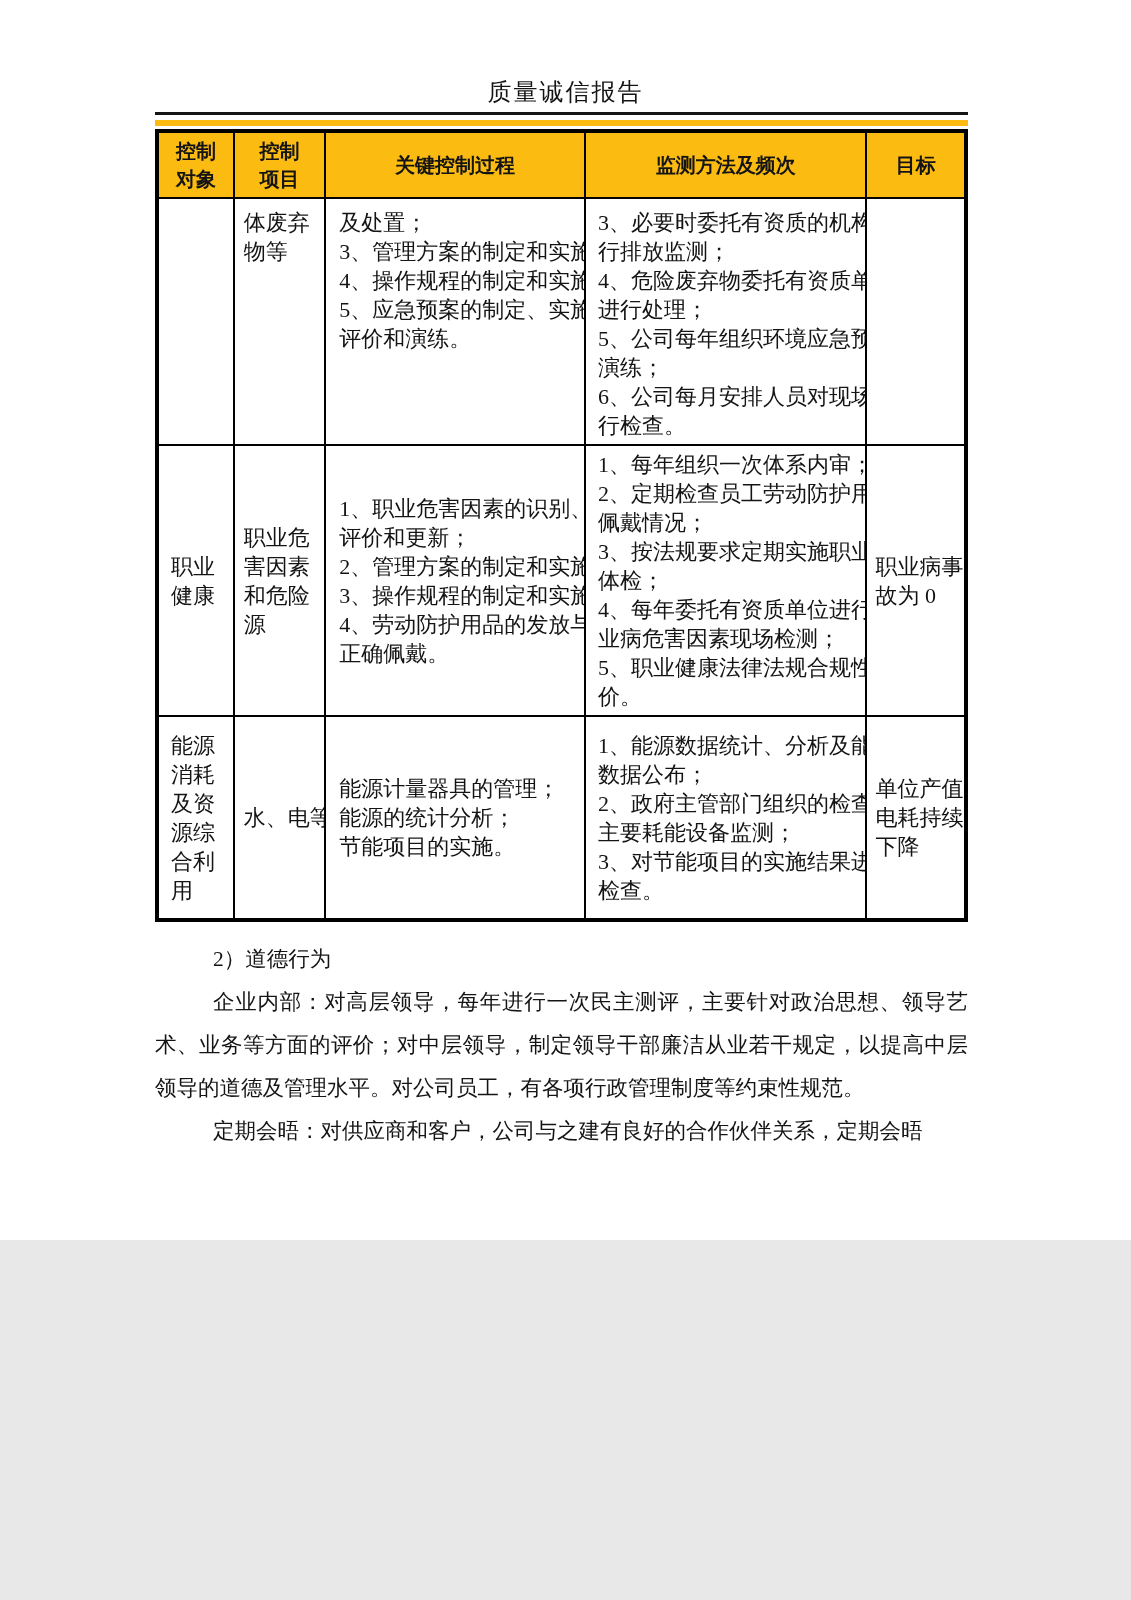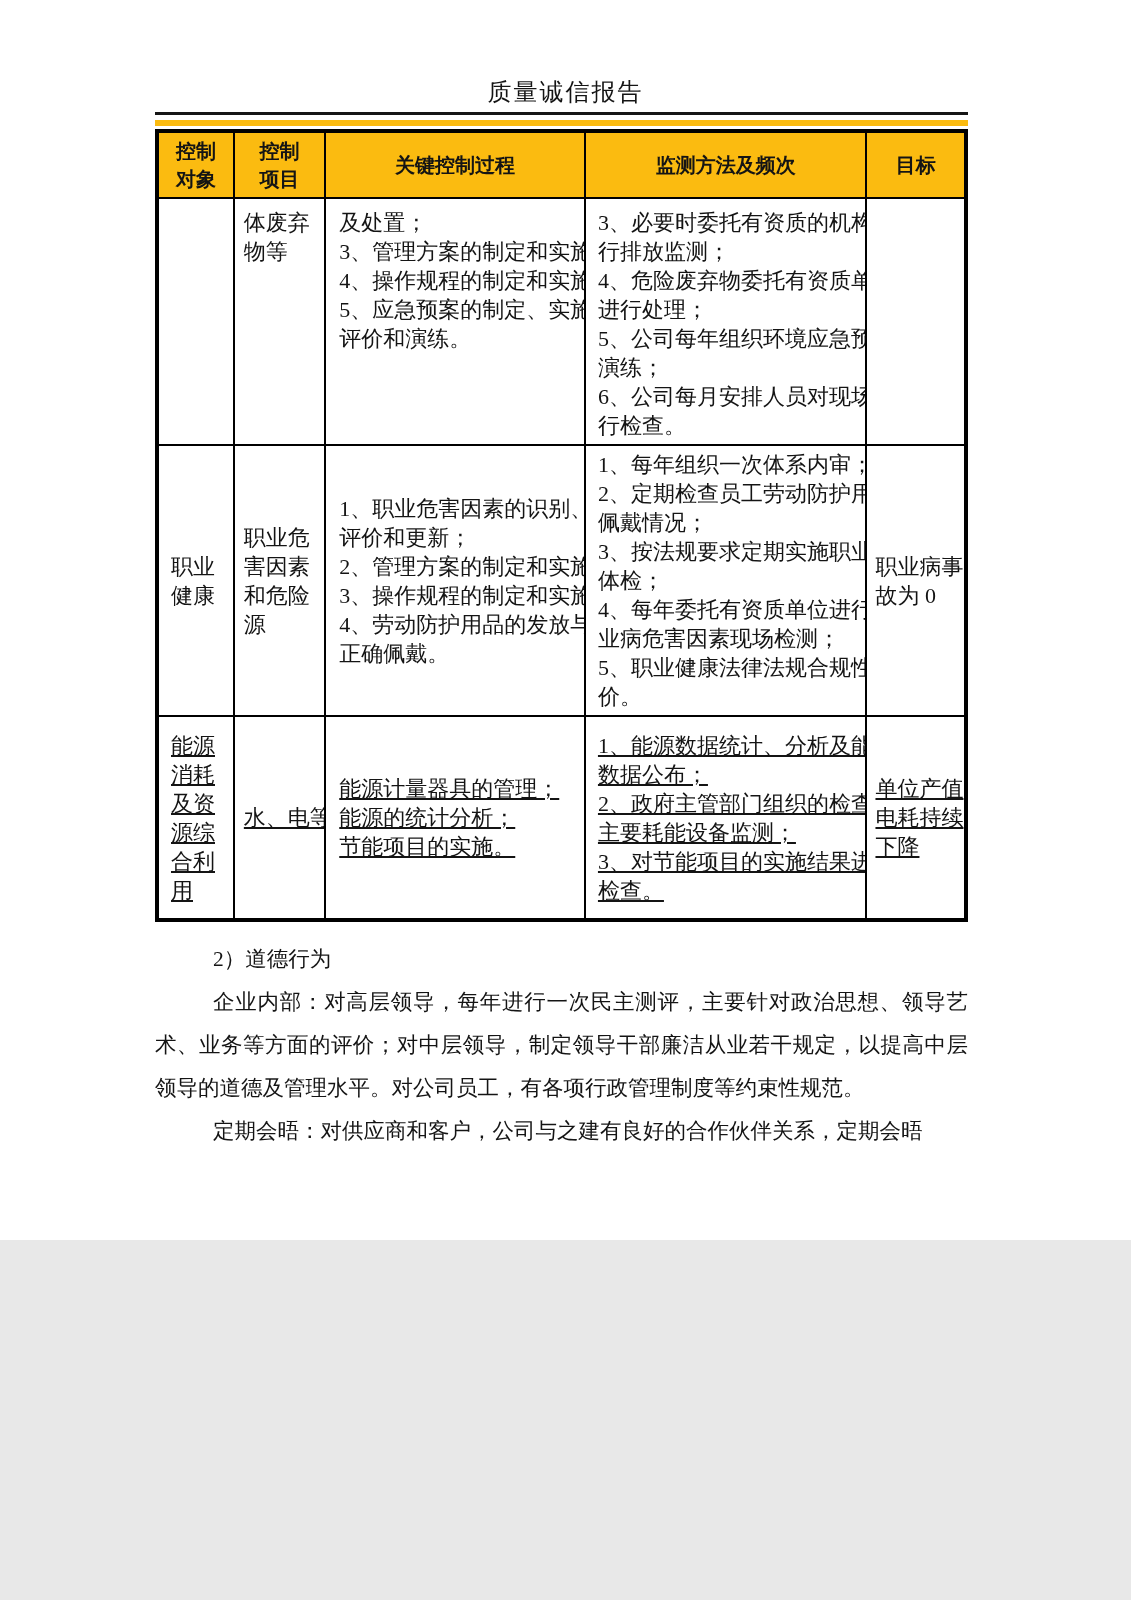--- a/index.html
+++ b/index.html
@@ -67,21 +67,21 @@
     vertical-align: middle;
     padding: 4px 4px 4px 12px;
   }
   .ctl-table td:nth-child(1) { padding-left: 12px; padding-right: 2px; }
   .ctl-table td:nth-child(2) { padding-left: 9px;  padding-right: 2px; }
   .ctl-table td:nth-child(3) { padding-left: 13px; padding-right: 4px; }
   .ctl-table td:nth-child(4) { padding-left: 12px; padding-right: 4px; }
   .ctl-table td:nth-child(5) { padding-left: 8px;  padding-right: 2px; }
   .ctl-table tbody tr:nth-child(1) { height: 228px; }
   .ctl-table tbody tr:nth-child(2) { height: 256px; }
-  .ctl-table tbody tr:nth-child(3) { height: 204px; text-decoration: underline; }
+  .ctl-table tbody tr:nth-child(3) { height: 204px; }
   .ctl-table tr.vtop td { vertical-align: top; padding-top: 9px; }
 
   
   .body-text {
     position: absolute;
     top: 938px; left: 155px;
     width: 813px;
     font-size: 21.5px;
     line-height: 43px;
     text-align: justify;

